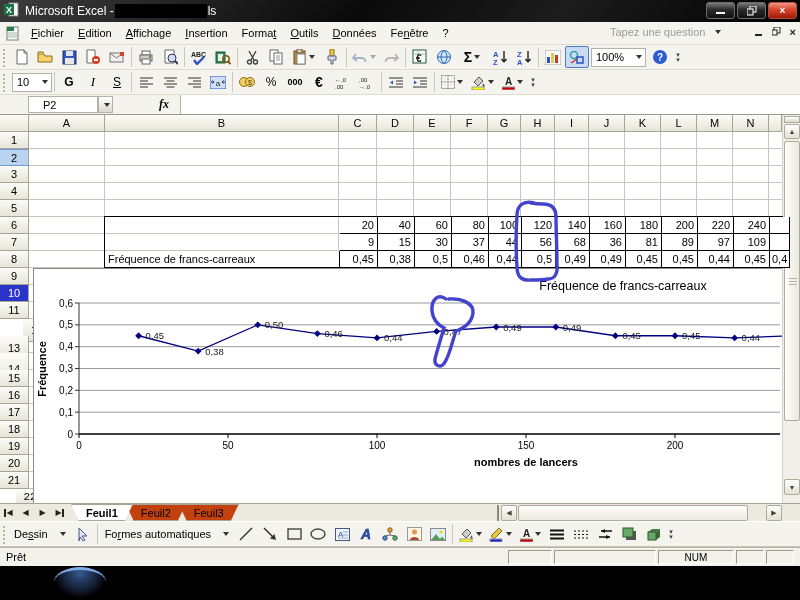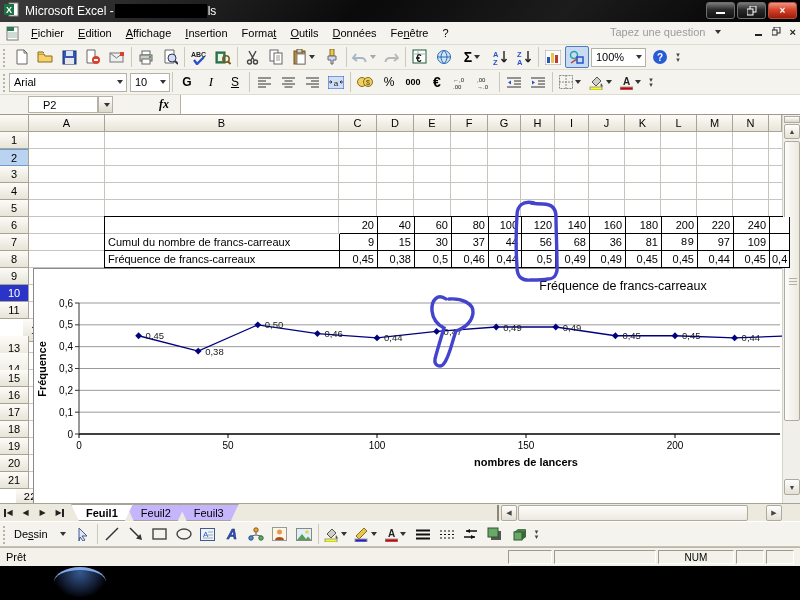--- a/index.html
+++ b/index.html
@@ -49,21 +49,21 @@
 
 .vsb{position:absolute;left:782px;top:0;width:18px;height:388px;background:#f0efe9;border-left:1px solid #d6d3c8}
 .sbtn{position:absolute;left:1px;width:16px;background:linear-gradient(180deg,#fefefd,#e3e1d4);border:1px solid #aeab9e;border-radius:2px;display:flex;align-items:center;justify-content:center;font-size:7px;color:#444}
 .vthumb{position:absolute;left:1px;top:26px;width:16px;height:280px;background:linear-gradient(90deg,#fdfdfc,#ebe9df);border:1px solid #aeab9e;border-radius:2px}
 .vthumb .ridges{position:absolute;left:4px;top:136px;width:8px;height:8px;background-image:linear-gradient(#b3b0a2 1px,rgba(0,0,0,0) 1px);background-size:8px 3px}
 .splitbox{position:absolute;left:1px;top:1px;width:16px;height:7px;background:linear-gradient(180deg,#fff,#d8d5c8);border:1px solid #aeab9e}
 
 .tabbar{position:absolute;left:0;top:503px;width:800px;height:18px;background:#eceadf;border-top:1px solid #a7a496;display:flex;align-items:center;font-size:11px}
 .navb{width:17px;height:15px;display:flex;align-items:center;justify-content:center;font-size:8px;color:#222;flex:none}
 .navb .bar{width:2px;height:8px;background:#222}
-.tab{height:17px;display:flex;align-items:center;padding:0 14px;background:#c4b5fd;border:1px solid #a7a496;clip-path:polygon(0 0,100% 0,calc(100% - 8px) 100%,8px 100%);margin-left:-7px}
+.tab{height:17px;display:flex;align-items:center;padding:0 14px;background:#c2410c;border:1px solid #a7a496;clip-path:polygon(0 0,100% 0,calc(100% - 8px) 100%,8px 100%);margin-left:-7px}
 .tab.active{background:#fff;font-weight:bold;z-index:2}
 .hsb{position:absolute;right:0;top:1px;height:16px;left:497px}
 .hdiv{position:absolute;left:0;top:0;width:2px;height:16px;background:#8b887b}
 .hbtn{position:absolute;top:0;width:16px;height:16px;background:linear-gradient(180deg,#fefefd,#e3e1d4);border:1px solid #aeab9e;border-radius:2px;display:flex;align-items:center;justify-content:center;font-size:7px;color:#444}
 .hthumb{position:absolute;left:21px;top:0;width:230px;height:16px;background:linear-gradient(180deg,#fdfdfc,#ebe9df);border:1px solid #aeab9e;border-radius:2px}
 
 .drawbar{position:absolute;left:0;top:521px;width:800px;height:26px;background:#f4f3ee;border-top:1px solid #fff;border-bottom:1px solid #c6c3b6;display:flex;align-items:center;font-size:11px}
 .dtext{padding:3px 5px;display:flex;align-items:center;gap:10px}
 .dtext u{text-decoration:underline}
 
@@ -309,24 +309,20 @@
         </svg>
       </div>
     <div class="chev">
         <span>▾</span>
         <span>▾</span>
       </div>
   </div>
 
   <div class="tb" style="top:70px">
     <div class="grip"></div>
-    <div class="combo" style="width:118px">
-        <span>Arial</span>
-        <span class="dd"></span>
-      </div>
     <div class="combo" style="width:40px;margin-left:3px">
         <span>10</span>
         <span class="dd"></span>
       </div>
     <div class="sep"></div>
     <div class="tbtn" style="font-weight:bold;font-size:12px">
         <span>G</span>
       </div>
     <div class="tbtn" style="font-style:italic;font-family:'Liberation Serif',serif;font-size:13px">
         <span>I</span>
@@ -529,31 +525,30 @@
         <div class="tcell tval" style="left: 347px; top: 0px; width: 37px; height: 17px;">80</div>
         <div class="tcell tval" style="left: 384px; top: 0px; width: 33px; height: 17px;">100</div>
         <div class="tcell tval" style="left: 417px; top: 0px; width: 34px; height: 17px;">120</div>
         <div class="tcell tval" style="left: 451px; top: 0px; width: 34px; height: 17px;">140</div>
         <div class="tcell tval" style="left: 485px; top: 0px; width: 36px; height: 17px;">160</div>
         <div class="tcell tval" style="left: 521px; top: 0px; width: 36px; height: 17px;">180</div>
         <div class="tcell tval" style="left: 557px; top: 0px; width: 36px; height: 17px;">200</div>
         <div class="tcell tval" style="left: 593px; top: 0px; width: 36px; height: 17px;">220</div>
         <div class="tcell tval" style="left: 629px; top: 0px; width: 36px; height: 17px;">240</div>
         <div class="tcell tval" style="left: 665px; top: 0px; width: 20px; height: 17px; justify-content: flex-start; padding-left: 2px;"></div>
-        <div class="tcell tlabel" style="left: 0px; top: 17px; width: 235px; height: 17px;">Cumul du nombre de francs-carreaux</div>
         <div class="tcell tval" style="left: 235px; top: 17px; width: 38px; height: 17px;">9</div>
         <div class="tcell tval" style="left: 273px; top: 17px; width: 37px; height: 17px;">15</div>
         <div class="tcell tval" style="left: 310px; top: 17px; width: 37px; height: 17px;">30</div>
         <div class="tcell tval" style="left: 347px; top: 17px; width: 37px; height: 17px;">37</div>
         <div class="tcell tval" style="left: 384px; top: 17px; width: 33px; height: 17px;">44</div>
         <div class="tcell tval" style="left: 417px; top: 17px; width: 34px; height: 17px;">56</div>
         <div class="tcell tval" style="left: 451px; top: 17px; width: 34px; height: 17px;">68</div>
         <div class="tcell tval" style="left: 485px; top: 17px; width: 36px; height: 17px;">36</div>
         <div class="tcell tval" style="left: 521px; top: 17px; width: 36px; height: 17px;">81</div>
-        <div class="tcell tval" style="left: 557px; top: 17px; width: 36px; height: 17px; font-family: Liberation Mono, monospace;">89</div>
+        <div class="tcell tval" style="left: 557px; top: 17px; width: 36px; height: 17px;">89</div>
         <div class="tcell tval" style="left: 593px; top: 17px; width: 36px; height: 17px;">97</div>
         <div class="tcell tval" style="left: 629px; top: 17px; width: 36px; height: 17px;">109</div>
         <div class="tcell tval" style="left: 665px; top: 17px; width: 20px; height: 17px; justify-content: flex-start; padding-left: 2px;"></div>
         <div class="tcell tlabel" style="left: 0px; top: 34px; width: 235px; height: 17px;">Fréquence de francs-carreaux</div>
         <div class="tcell tval" style="left: 235px; top: 34px; width: 38px; height: 17px;">0,45</div>
         <div class="tcell tval" style="left: 273px; top: 34px; width: 37px; height: 17px;">0,38</div>
         <div class="tcell tval" style="left: 310px; top: 34px; width: 37px; height: 17px;">0,5</div>
         <div class="tcell tval" style="left: 347px; top: 34px; width: 37px; height: 17px;">0,46</div>
         <div class="tcell tval" style="left: 384px; top: 34px; width: 33px; height: 17px;">0,44</div>
         <div class="tcell tval" style="left: 417px; top: 34px; width: 34px; height: 17px;">0,5</div>
@@ -662,20 +657,24 @@
     <div class="dtext" id="dessinLabel">
         <span>De<u>s</u>sin</span>
         <span class="dd"></span>
       </div>
     <div class="tbtn">
         <svg width="12" height="14">
           <path d="M2,1 l8,8 h-5 l3,4 l-2,1 l-3,-4 l-1,4 z" fill="#dce6f5" stroke="#44588a"></path>
         </svg>
       </div>
     <div class="sep"></div>
+    <div class="dtext" id="formesLabel">
+        <span>Fo<u>r</u>mes automatiques</span>
+        <span class="dd"></span>
+      </div>
     <div class="tbtn">
         <svg width="14" height="14">
           <path d="M1,13 L13,1" stroke="#333" stroke-width="1.5"></path>
         </svg>
       </div>
     <div class="tbtn">
         <svg width="14" height="14">
           <path d="M1,1 L11,11" stroke="#333" stroke-width="1.5"></path>
           <path d="M13,13 l-6,-1.5 l4.5,-4.5 z" fill="#333"></path>
         </svg>

